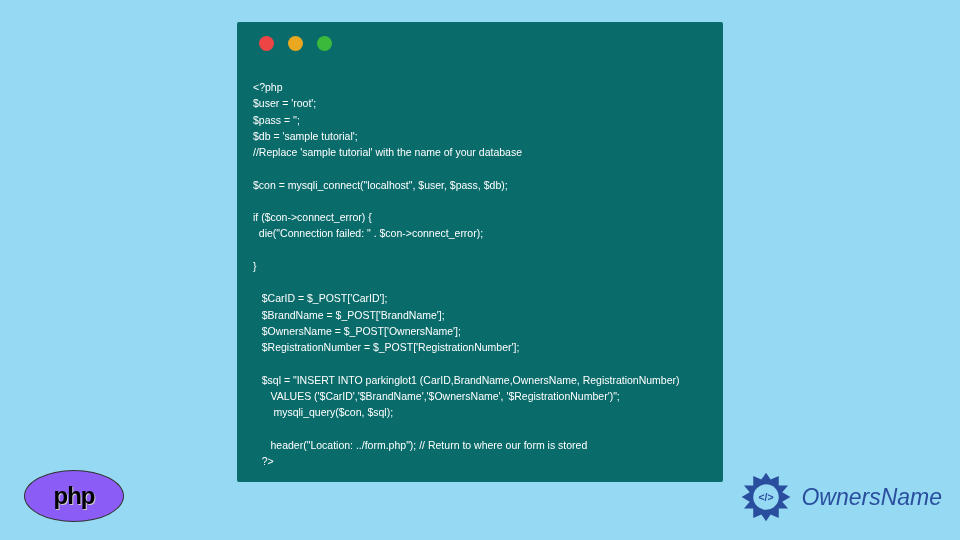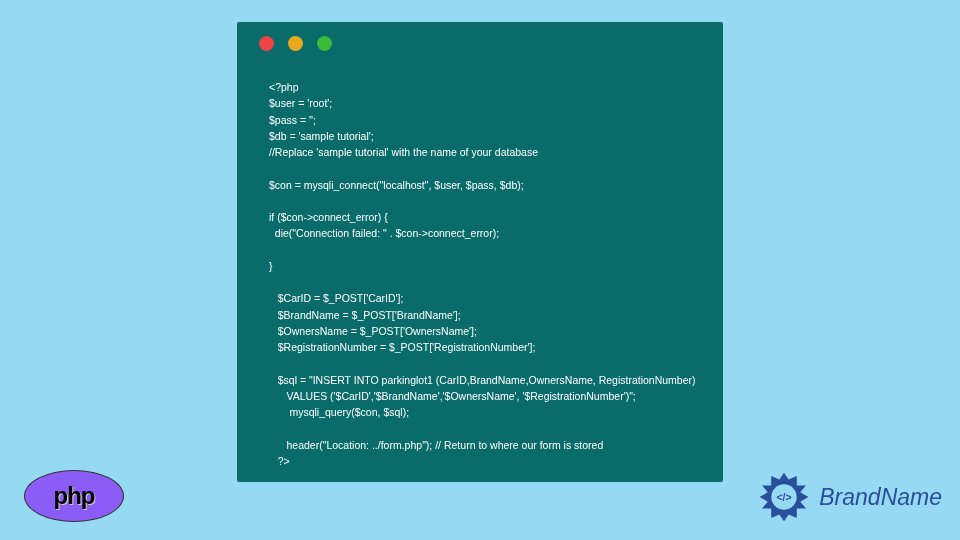--- a/index.html
+++ b/index.html
@@ -28,21 +28,21 @@
     }
     .dot {
       width: 15px;
       height: 15px;
       border-radius: 50%;
     }
     .dot-red { background: #ed4545; }
     .dot-yellow { background: #e9a820; }
     .dot-green { background: #3bb93b; }
     .code {
-      padding: 18px 32px 12px;
+      padding: 18px 16px 12px;
       color: #ffffff;
       font-size: 10.5px;
       line-height: 1.55;
       font-family: Arial, sans-serif;
       white-space: pre;
     }
     .php-badge {
       position: absolute;
       left: 24px;
       bottom: 18px;
@@ -130,14 +130,14 @@
 <div class="delft">
   <div class="delft-logo">
     <svg viewBox="0 0 100 100">
       <g fill="#2a4e9e">
         <polygon points="50,8 58,20 72,14 72,30 88,30 78,42 92,50 78,58 88,70 72,70 72,86 58,80 50,92 42,80 28,86 28,70 12,70 22,58 8,50 22,42 12,30 28,30 28,14 42,20"></polygon>
       </g>
       <circle cx="50" cy="50" r="22" fill="#95d9f2"></circle>
       <text x="50" y="57" text-anchor="middle" font-size="18" font-family="Arial" font-weight="bold" fill="#2a4e9e">&lt;/&gt;</text>
     </svg>
   </div>
-  <div class="delft-text">BrandName</div>
+  <div class="delft-text">OwnersName</div>
 </div>
 
 </body></html>

